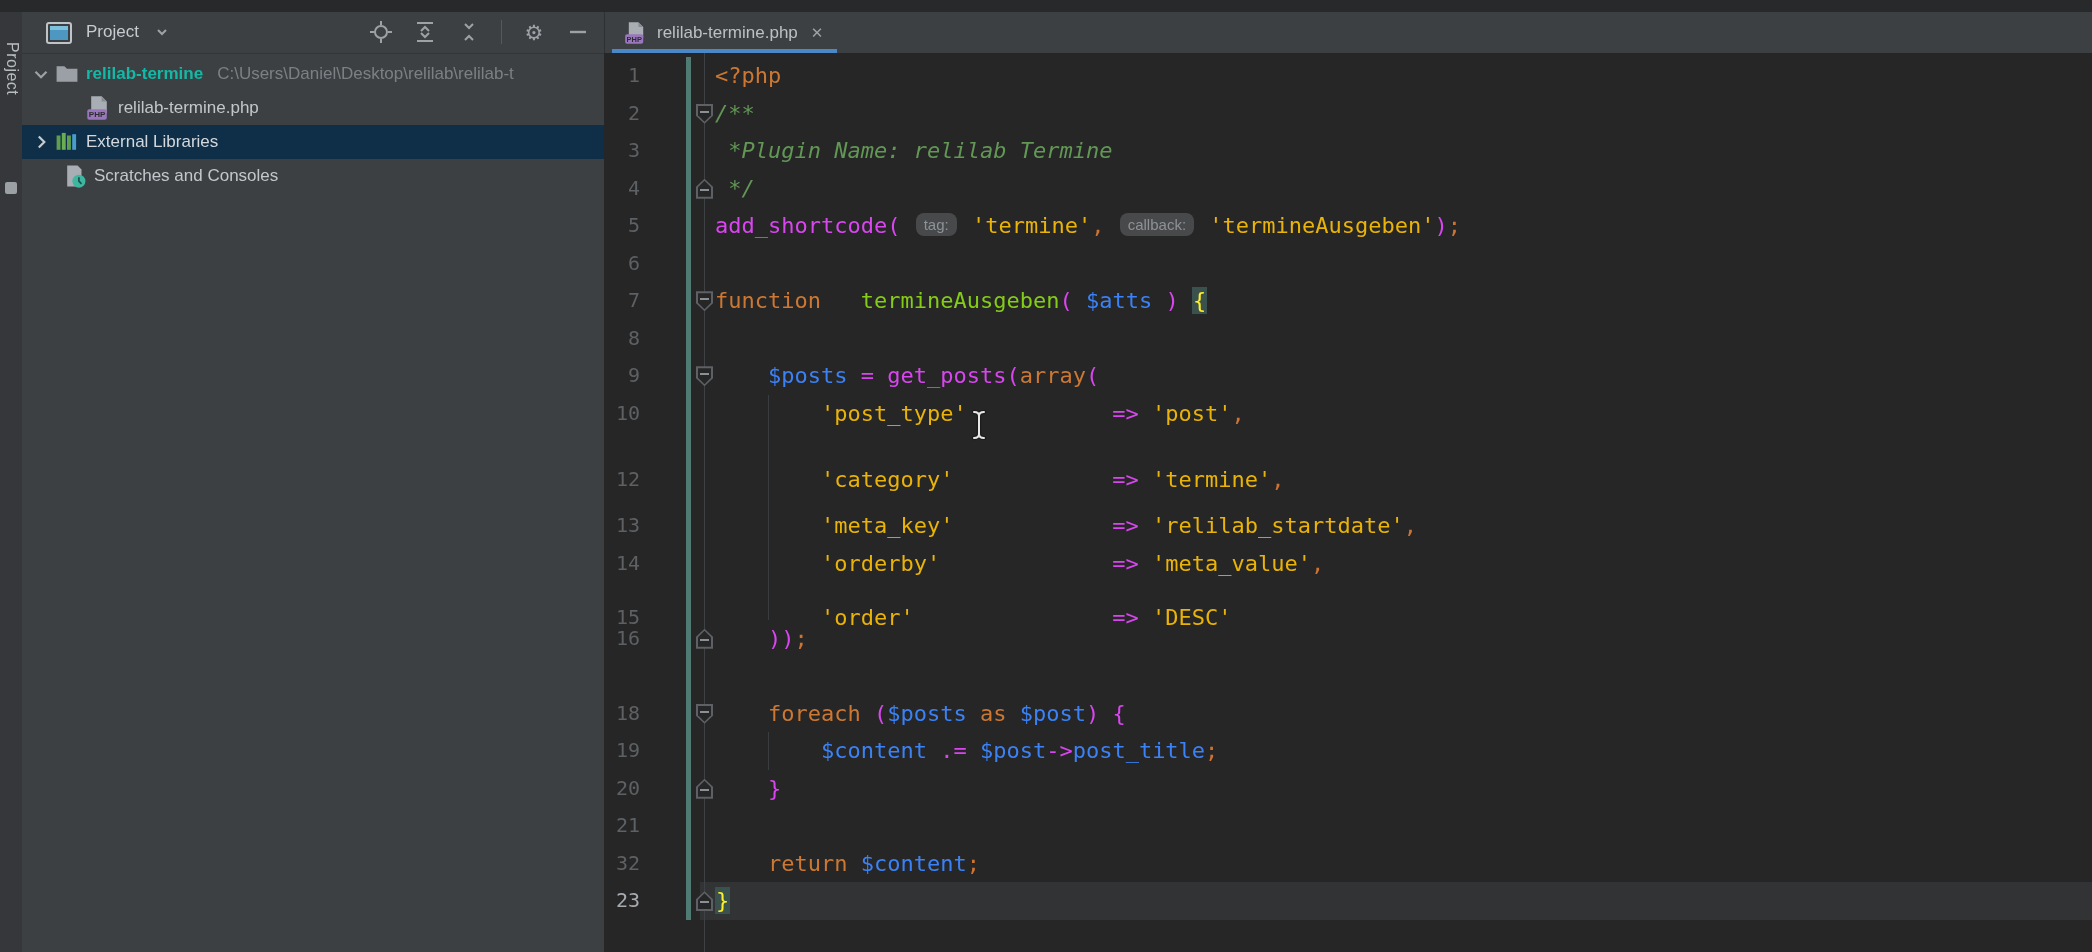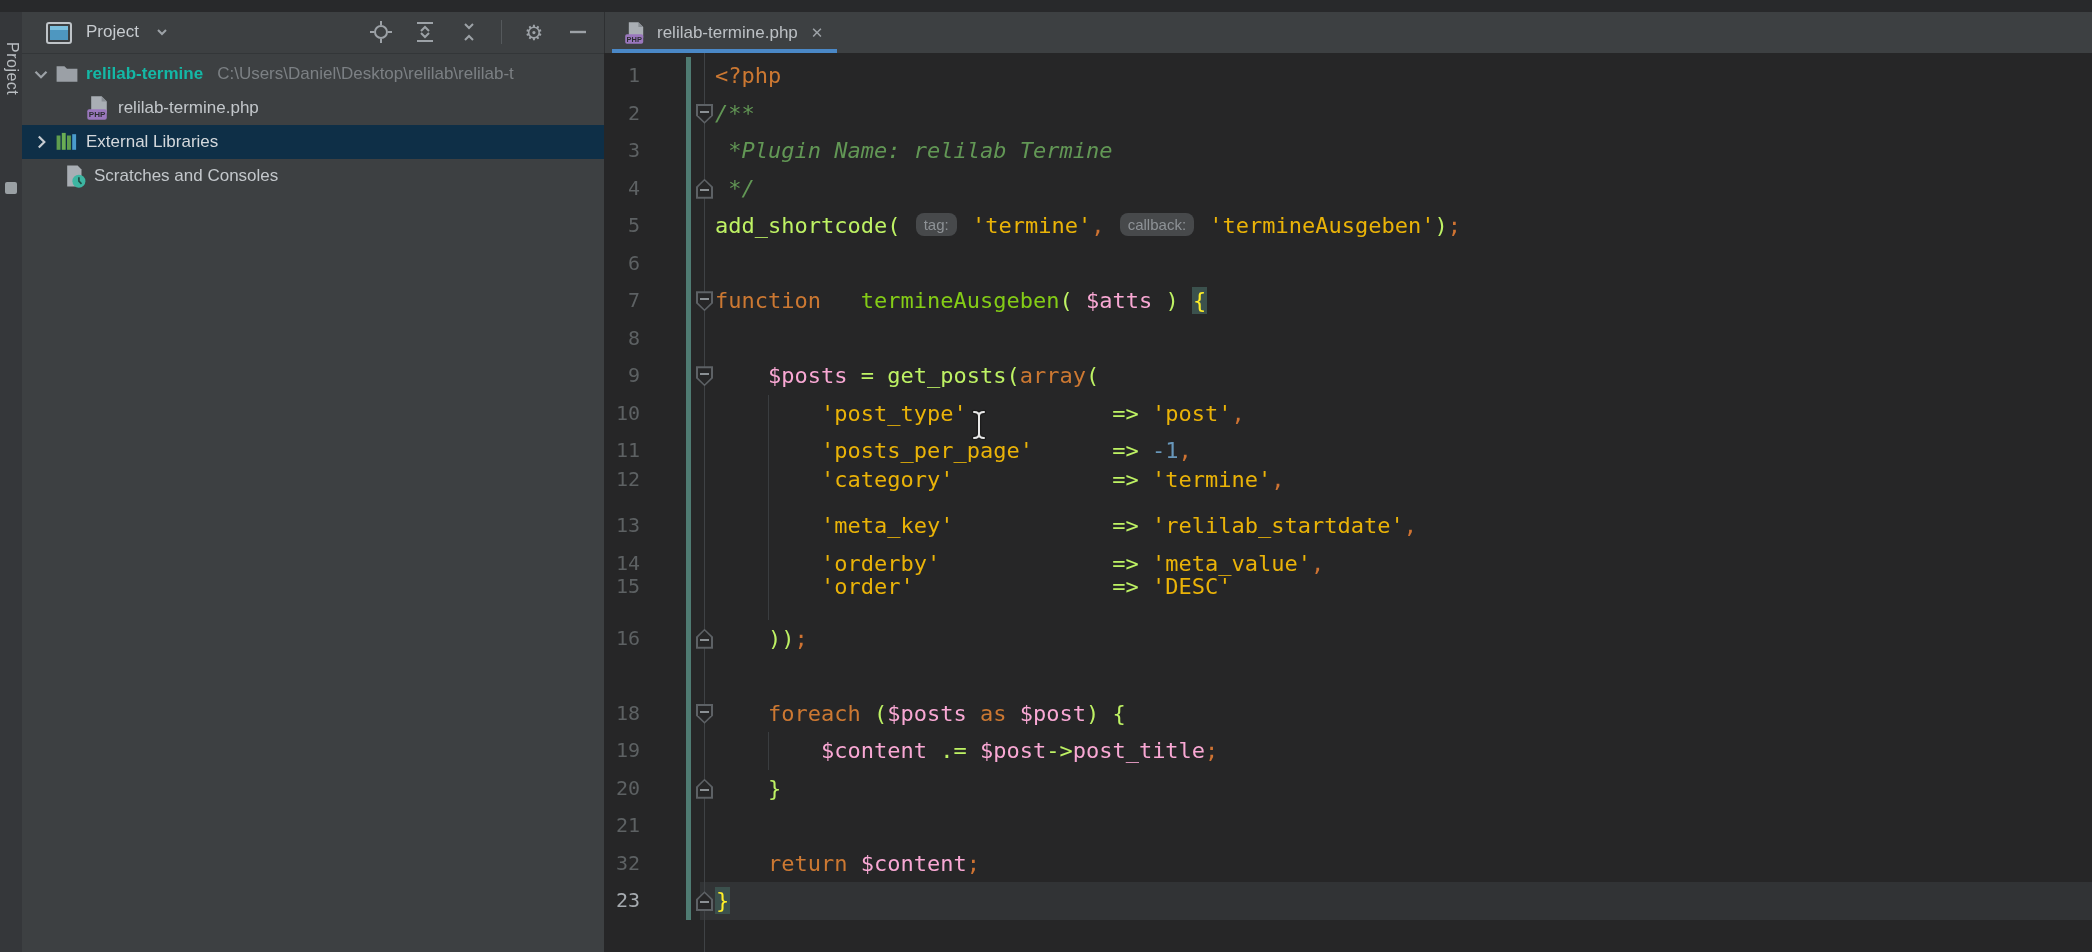--- a/index.html
+++ b/index.html
@@ -55,24 +55,24 @@
   .line-row{position:absolute;left:0;right:0;height:37.5px;}
   .lnum{position:absolute;left:0;top:0;width:36px;text-align:right;
         font:20px/37.5px "DejaVu Sans Mono",monospace;color:#5d6163;}
   .lnum.cur{color:#a6abb0;}
   .code{position:absolute;left:111px;top:0;white-space:pre;
         font:22px/37.5px "DejaVu Sans Mono",monospace;color:#a9b7c6;}
 
   .tok-kw{color:#cc7832;}
   .tok-fn{color:#84cc16;}
   .tok-str{color:#eab308;}
-  .tok-var{color:#f9a8d4;}
+  .tok-var{color:#3b82f6;}
   .tok-num{color:#6897bb;}
   .tok-cm{color:#629755;font-style:italic;}
-  .tok-txt{color:#bef264;}
+  .tok-txt{color:#d946ef;}
   .tok-sc{color:#cf7332;}
   .tok-brace{background:#3b514d;color:#ffef28;padding:1px 1px;}
   .typo{text-decoration-style:wavy;text-decoration-color:#4c7a4c;
         text-decoration-thickness:1.5px;text-underline-offset:5px;}
   .hint{background:#47494b;color:#8e9296;font:15px "Liberation Sans",sans-serif;
         border-radius:8px;padding:3px 8px;margin:0 2px;position:relative;top:-3px;}
 
   
   .fold{position:absolute;left:92px;top:9px;width:17px;height:20px;}
   .fold .fin{position:absolute;inset:0;background:#5d6165;}
@@ -276,37 +276,33 @@
           <span class="fold down">
             <span class="fin"></span>
             <span class="fdash"></span>
           </span>
           <span class="code"><span class="tok-txt">    </span><span class="tok-var">$posts</span><span class="tok-txt"> = get_posts(</span><span class="tok-kw">array</span><span class="tok-txt">(</span></span>
         </div>
         <div class="line-row" style="top: 341.75px;">
           <span class="lnum">10</span>
           <span class="code"><span class="tok-txt">        </span><span class="tok-str">'post_type'</span><span class="tok-txt">           =&gt; </span><span class="tok-str">'post'</span><span class="tok-sc">,</span></span>
         </div>
-        <div class="line-row" style="top: 379.25px;">
-          <span class="lnum">11</span>
-          <span class="code"><span class="tok-txt">        </span><span class="tok-str">'posts_per_page'</span><span class="tok-txt">      =&gt; </span><span class="tok-num">-1</span><span class="tok-sc">,</span></span>
-        </div>
         <div class="line-row" style="top: 408px;">
           <span class="lnum">12</span>
           <span class="code"><span class="tok-txt">        </span><span class="tok-str">'category'</span><span class="tok-txt">            =&gt; </span><span class="tok-str typo">'termine'</span><span class="tok-sc">,</span></span>
         </div>
         <div class="line-row" style="top: 454.25px;">
           <span class="lnum">13</span>
           <span class="code"><span class="tok-txt">        </span><span class="tok-str">'meta_key'</span><span class="tok-txt">            =&gt; </span><span class="tok-str typo">'relilab_startdate'</span><span class="tok-sc">,</span></span>
         </div>
         <div class="line-row" style="top: 491.75px;">
           <span class="lnum">14</span>
           <span class="code"><span class="tok-txt">        </span><span class="tok-str typo">'orderby'</span><span class="tok-txt">             =&gt; </span><span class="tok-str">'meta_value'</span><span class="tok-sc">,</span></span>
         </div>
-        <div class="line-row" style="top: 515px;">
+        <div class="line-row" style="top: 546px;">
           <span class="lnum">15</span>
           <span class="code"><span class="tok-txt">        </span><span class="tok-str">'order'</span><span class="tok-txt">               =&gt; </span><span class="tok-str">'DESC'</span></span>
         </div>
         <div class="line-row" style="top: 566.75px;">
           <span class="lnum">16</span>
           <span class="fold up">
             <span class="fin"></span>
             <span class="fdash"></span>
           </span>
           <span class="code"><span class="tok-txt">    ))</span><span class="tok-sc">;</span></span>

